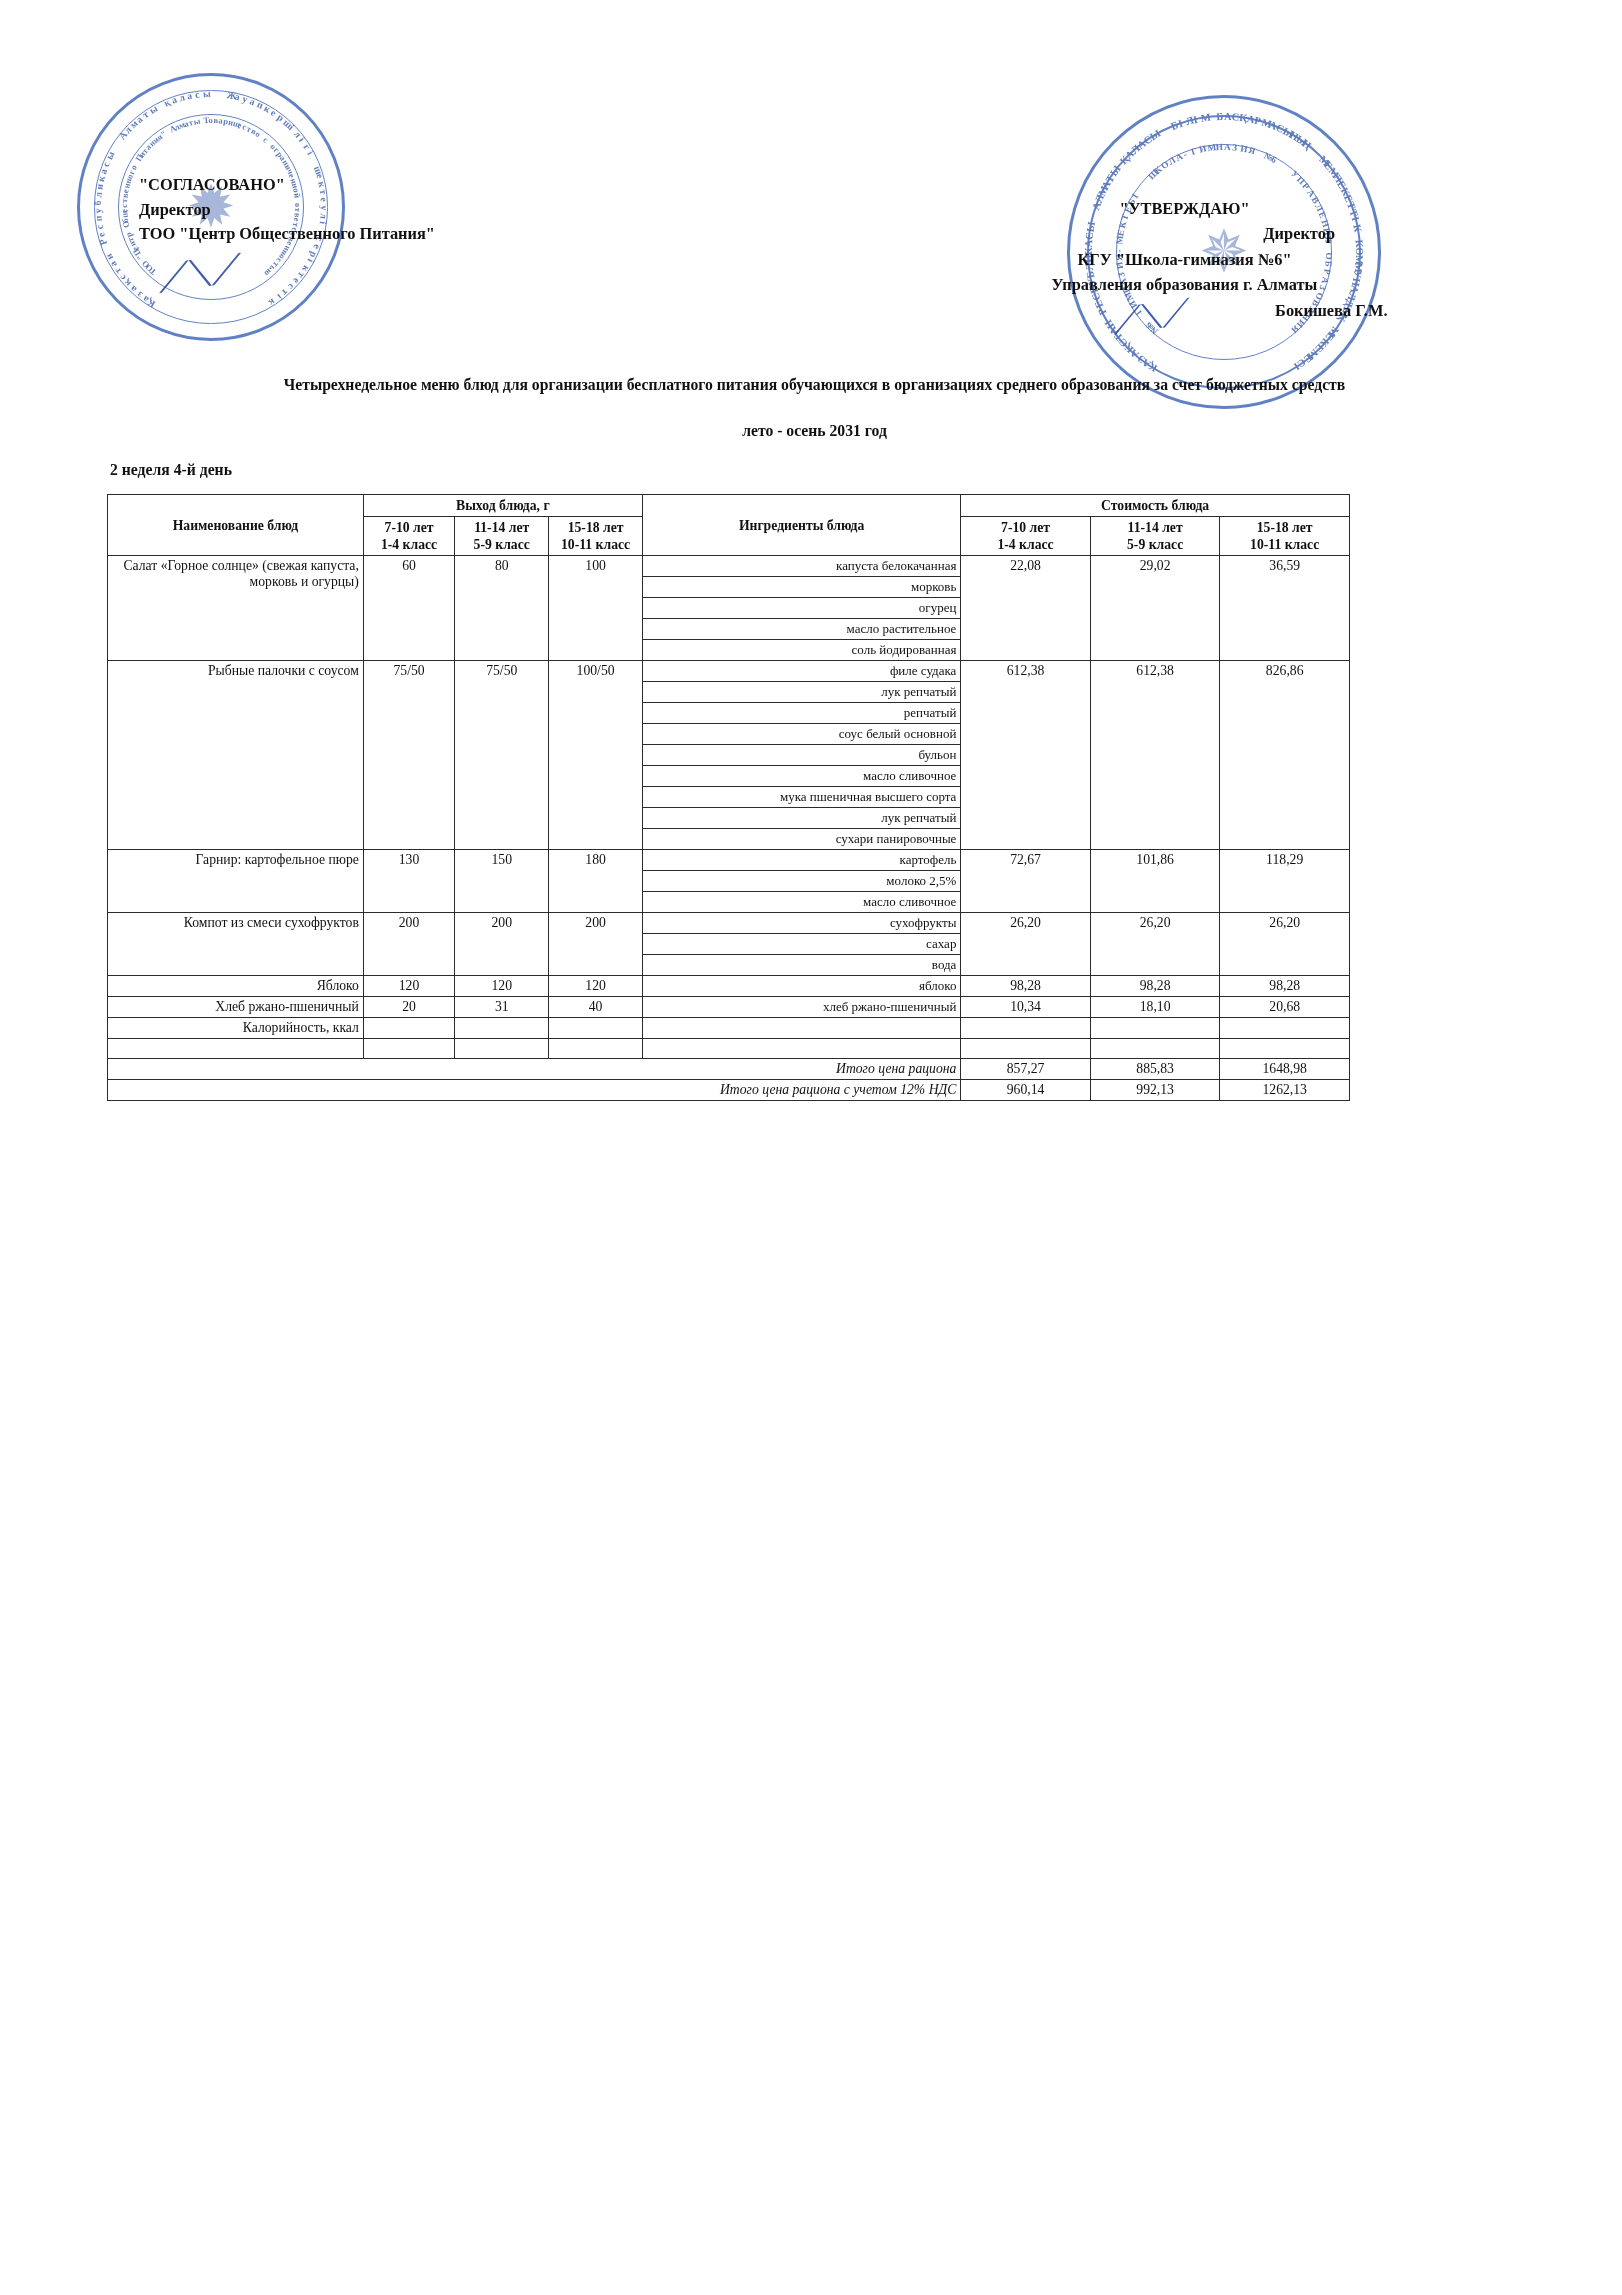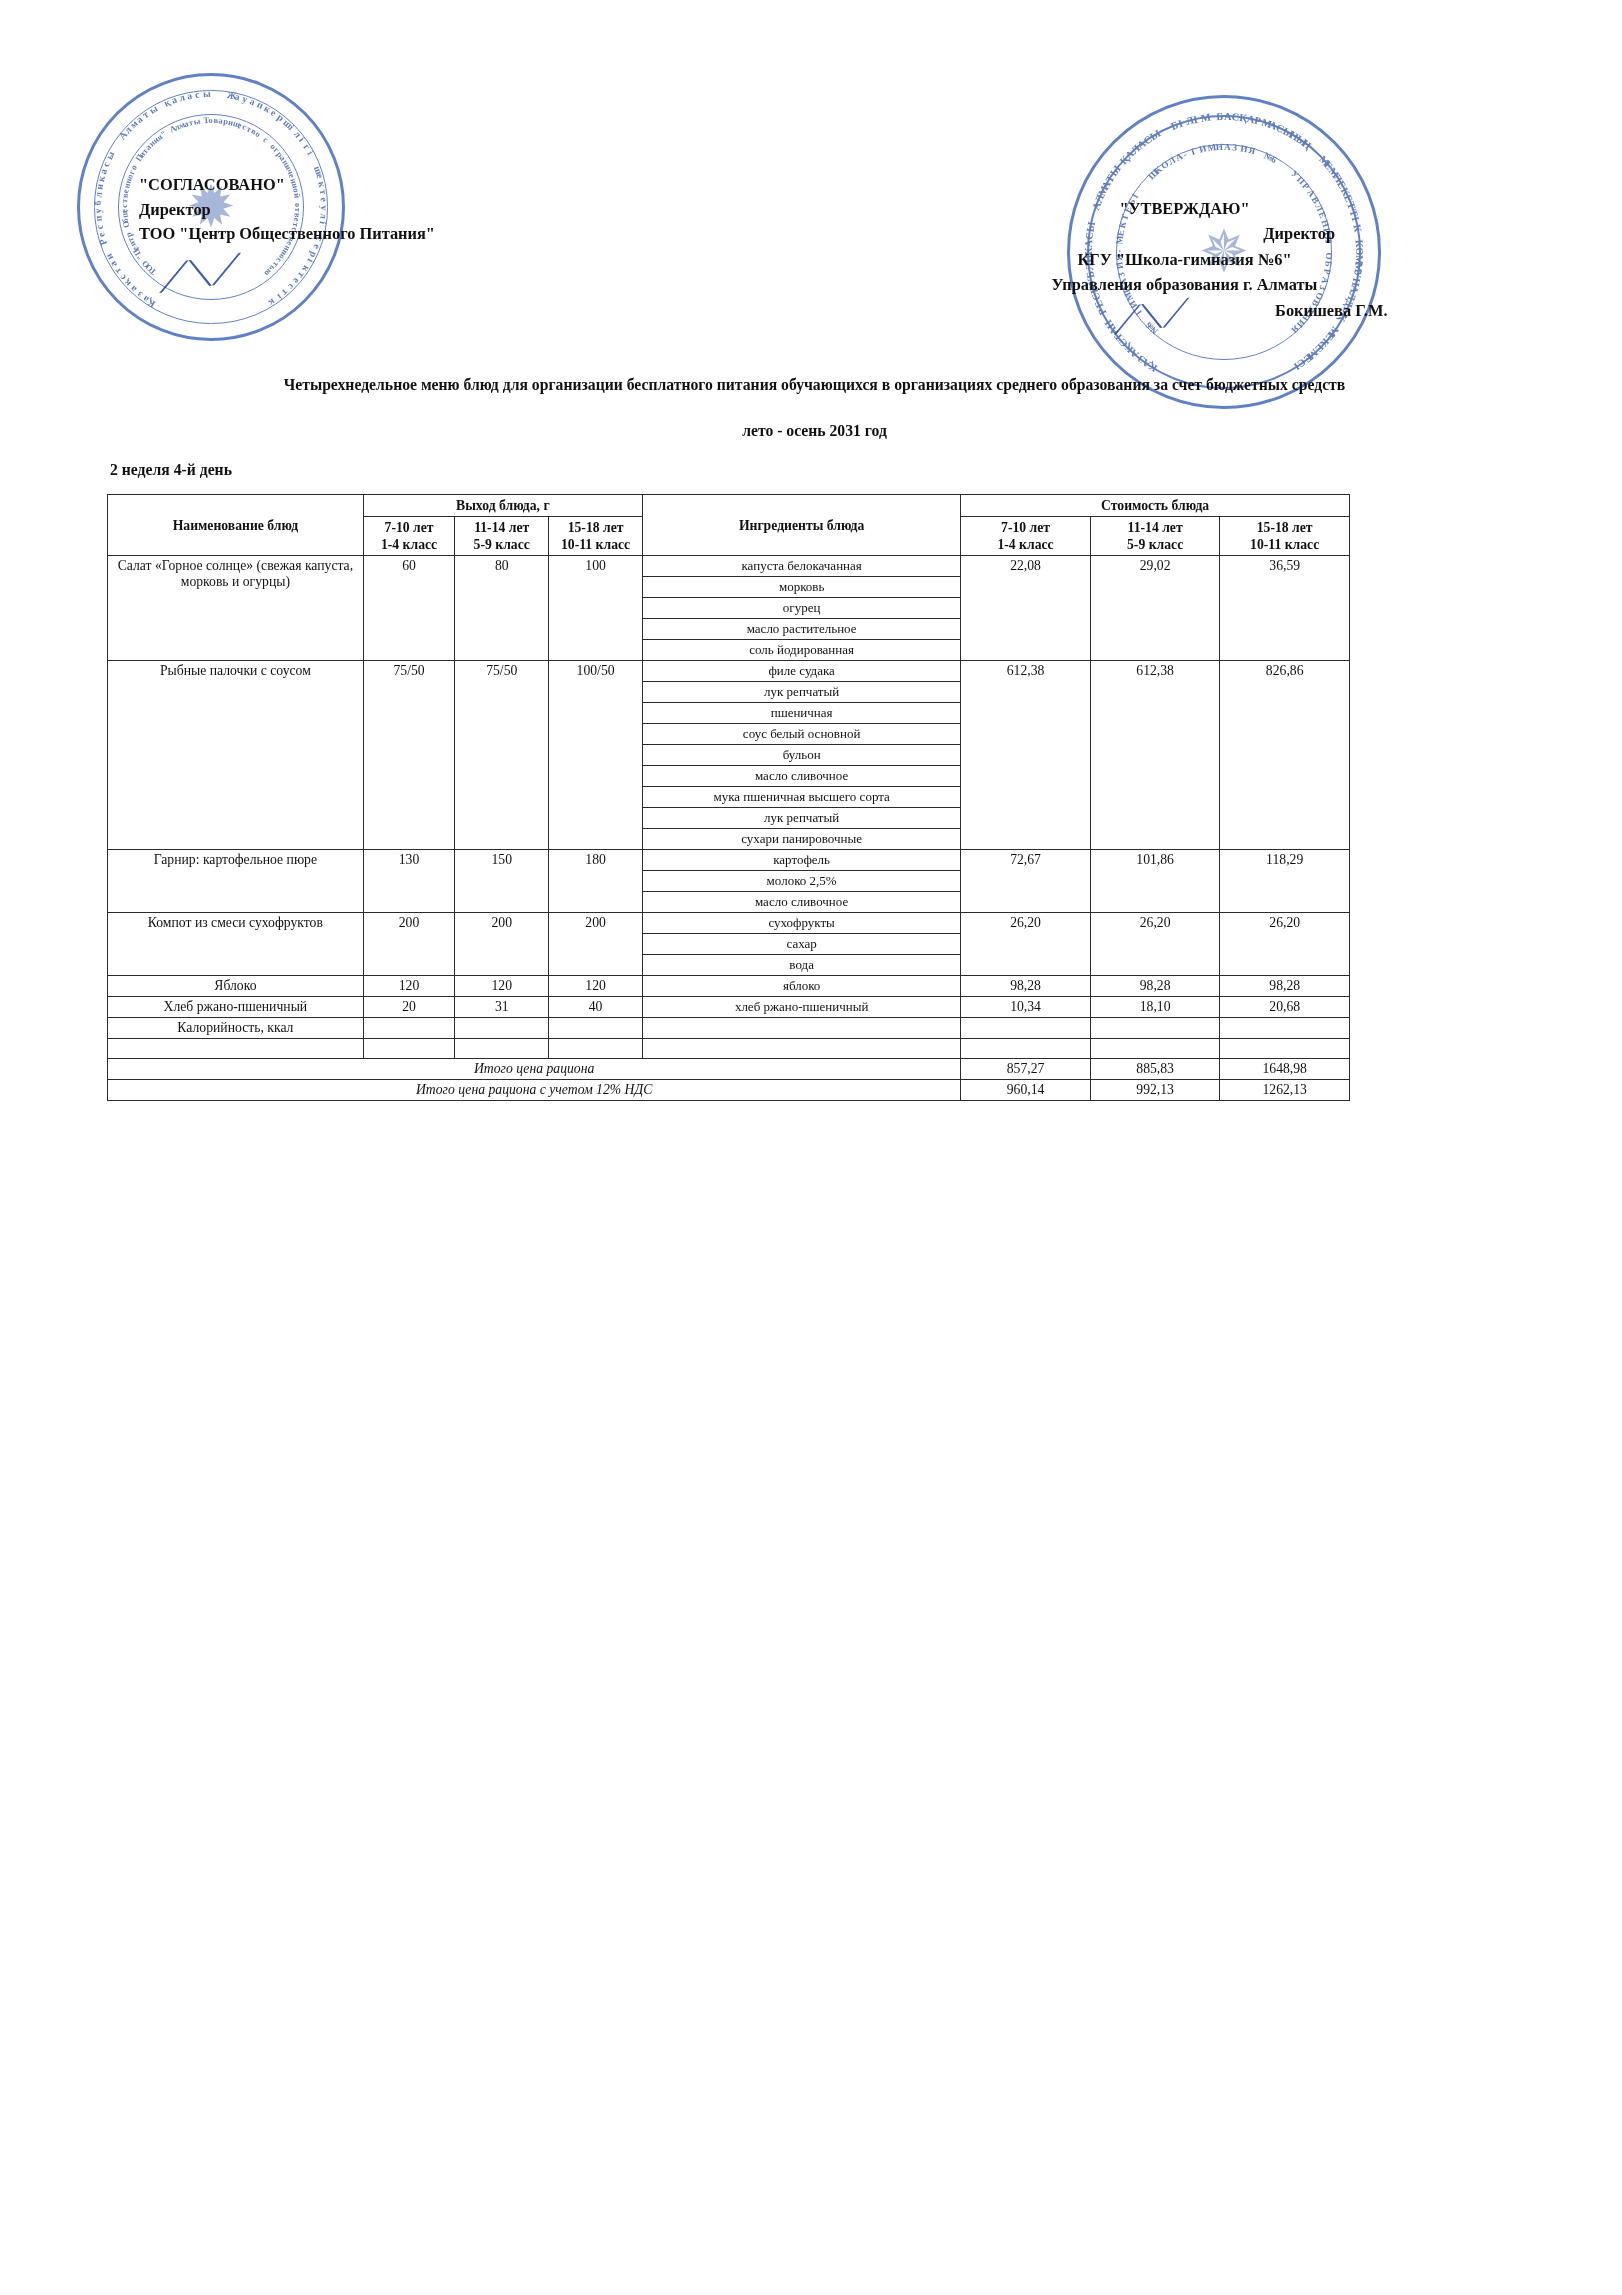--- a/index.html
+++ b/index.html
@@ -169,21 +169,21 @@
     height: 20px;
     box-sizing: border-box;
   }
   .menu-table th {
     text-align: center;
     font-weight: bold;
     font-size: 13.7px;
     line-height: 1.25;
   }
   .c { text-align: center; }
-  .l { text-align: center; margin-top: 29px; }
+  .l { text-align: right; margin-top: 29px; }
   .dish-name { font-size: 13.7px; }
   .ing { font-size: 13px; }
   .blank-row td { height: 20px; }
   .tot-label { font-style: italic; font-size: 13.7px; }
 </style>
 </head>
 <body>
 
 <div class="stamp stamp-left">
   <div class="ring2"></div>
@@ -614,21 +614,21 @@
         <td class="c" rowspan="9" style="vertical-align: top;">100/50</td>
         <td class="l ing">филе судака</td>
         <td class="c" rowspan="9" style="vertical-align: top;">612,38</td>
         <td class="c" rowspan="9" style="vertical-align: top;">612,38</td>
         <td class="c" rowspan="9" style="vertical-align: top;">826,86</td>
       </tr>
       <tr>
         <td class="l ing">лук репчатый</td>
       </tr>
       <tr>
-        <td class="l ing">пшеничная</td>
+        <td class="l ing">репчатый</td>
       </tr>
       <tr>
         <td class="l ing">соус белый основной</td>
       </tr>
       <tr>
         <td class="l ing">бульон</td>
       </tr>
       <tr>
         <td class="l ing">масло сливочное</td>
       </tr>

